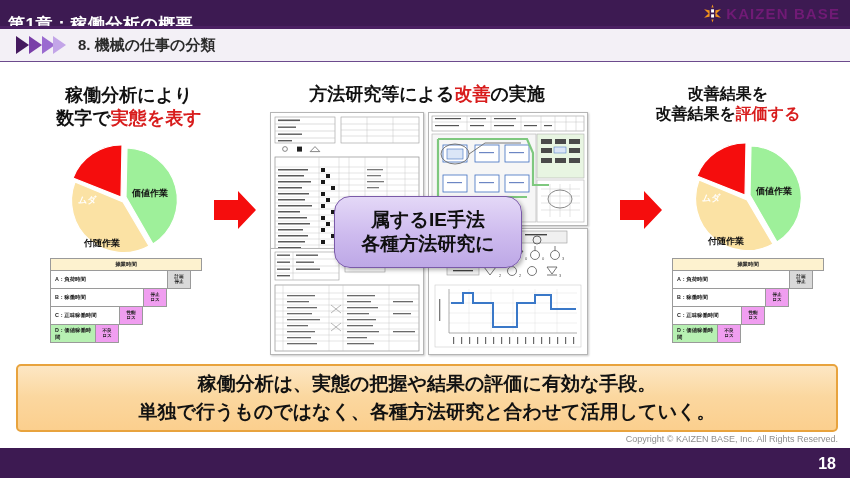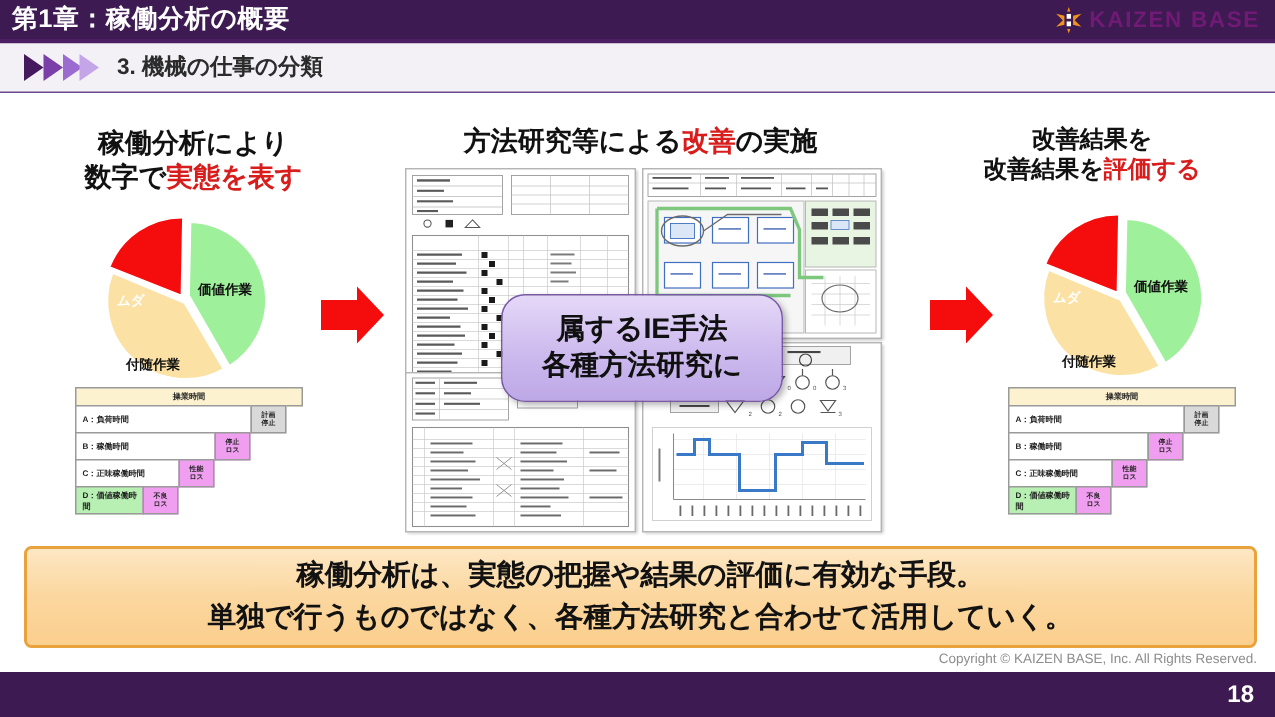--- a/index.html
+++ b/index.html
@@ -6,21 +6,21 @@
   body{
     width:850px;height:478px;overflow:hidden;
     font-family:"Liberation Sans","DejaVu Sans",sans-serif;
     background:#ffffff;
   }
   .slide{position:relative;width:850px;height:478px;background:#fff;overflow:hidden;}
 
   
   .hdr{position:absolute;left:0;top:0;width:850px;height:26px;background:#3d1a52;}
   .hdr-title{
-    position:absolute;left:8px;top:1px;
+    position:absolute;left:8px;top:13px;
     color:#ffffff;font-size:17px;font-weight:bold;letter-spacing:.5px;
     line-height:24px;white-space:nowrap;
   }
   .hdr-rule{position:absolute;left:0;top:26px;width:850px;height:3px;background:#4b2062;}
   .logo{position:absolute;right:10px;top:3px;height:20px;display:flex;align-items:center;gap:4px;}
   .logo-mark{width:19px;height:19px;position:relative;}
   .logo-text{color:#701a75;font-size:15px;font-weight:bold;letter-spacing:1.1px;white-space:nowrap;}
 
   
   .sub{position:absolute;left:0;top:29px;width:850px;height:32px;background:#f3f0f6;border-bottom:1.5px solid #6c4a8d;}
@@ -124,21 +124,21 @@
 
   <div class="sub"></div>
   <span class="chev">
     <svg width="52" height="18" viewBox="0 0 52 18">
       <polygon points="0,0 13,9 0,18" fill="#44195e"></polygon>
       <polygon points="13,0 26,9 13,18" fill="#7a3fa8"></polygon>
       <polygon points="26,0 39,9 26,18" fill="#9b6bd0"></polygon>
       <polygon points="37,0 50,9 37,18" fill="#c3a5e8"></polygon>
     </svg>
   </span>
-  <div class="sub-title">3. 機械の仕事の分類</div>
+  <div class="sub-title">8. 機械の仕事の分類</div>
 
   <div class="col-title" id="t-left">
     <div>稼働分析により</div>
     <div>
       <span>数字で</span><span class="red">実態を表す</span>
     </div>
   </div>
 
   <div class="col-title" id="t-mid">
     <span>方法研究等による</span><span class="red">改善</span><span>の実施</span>

